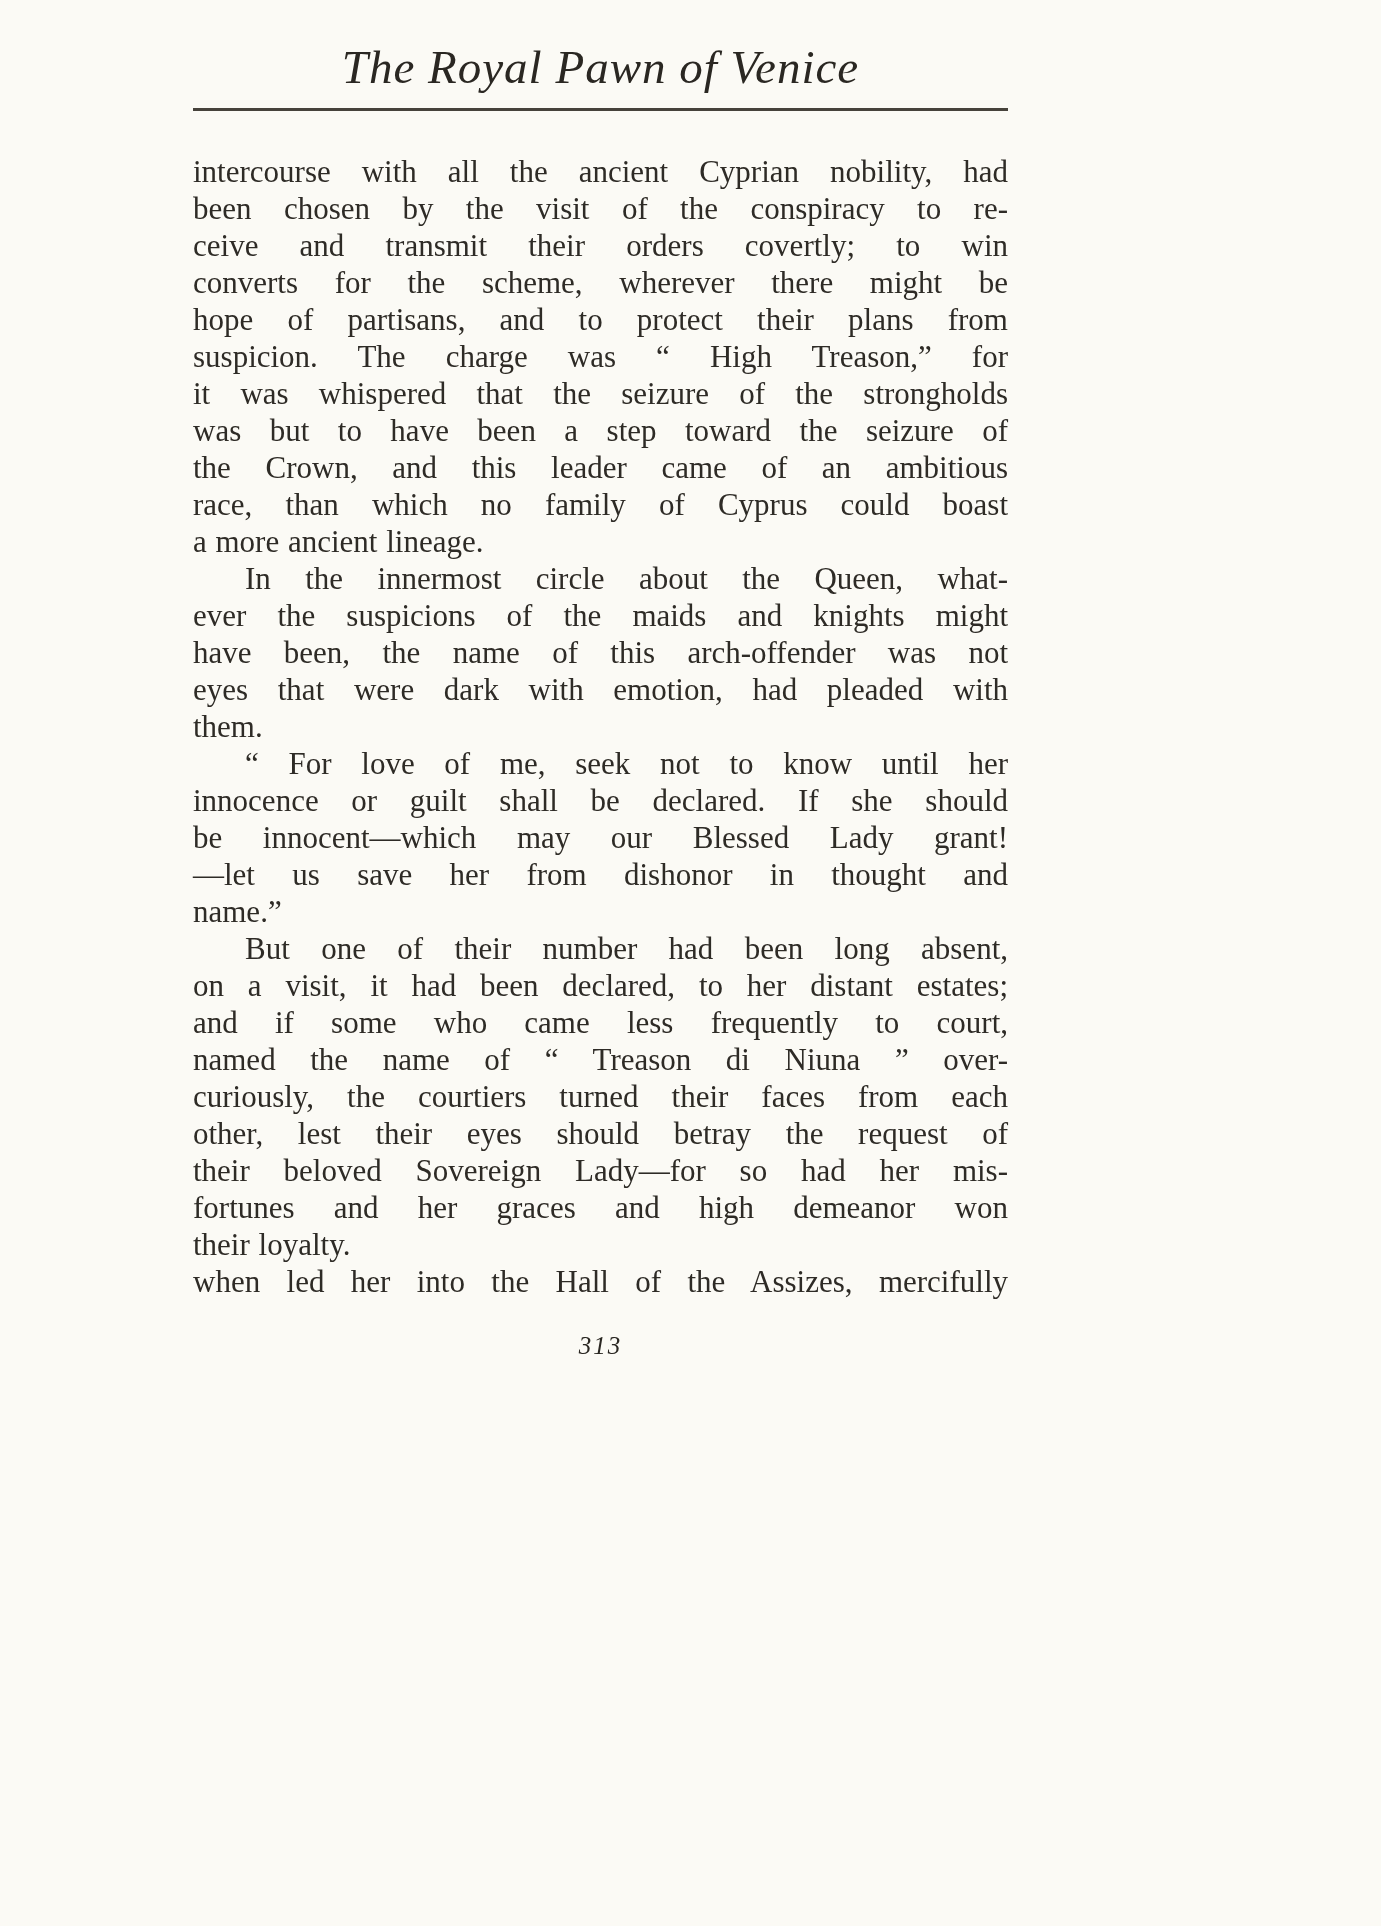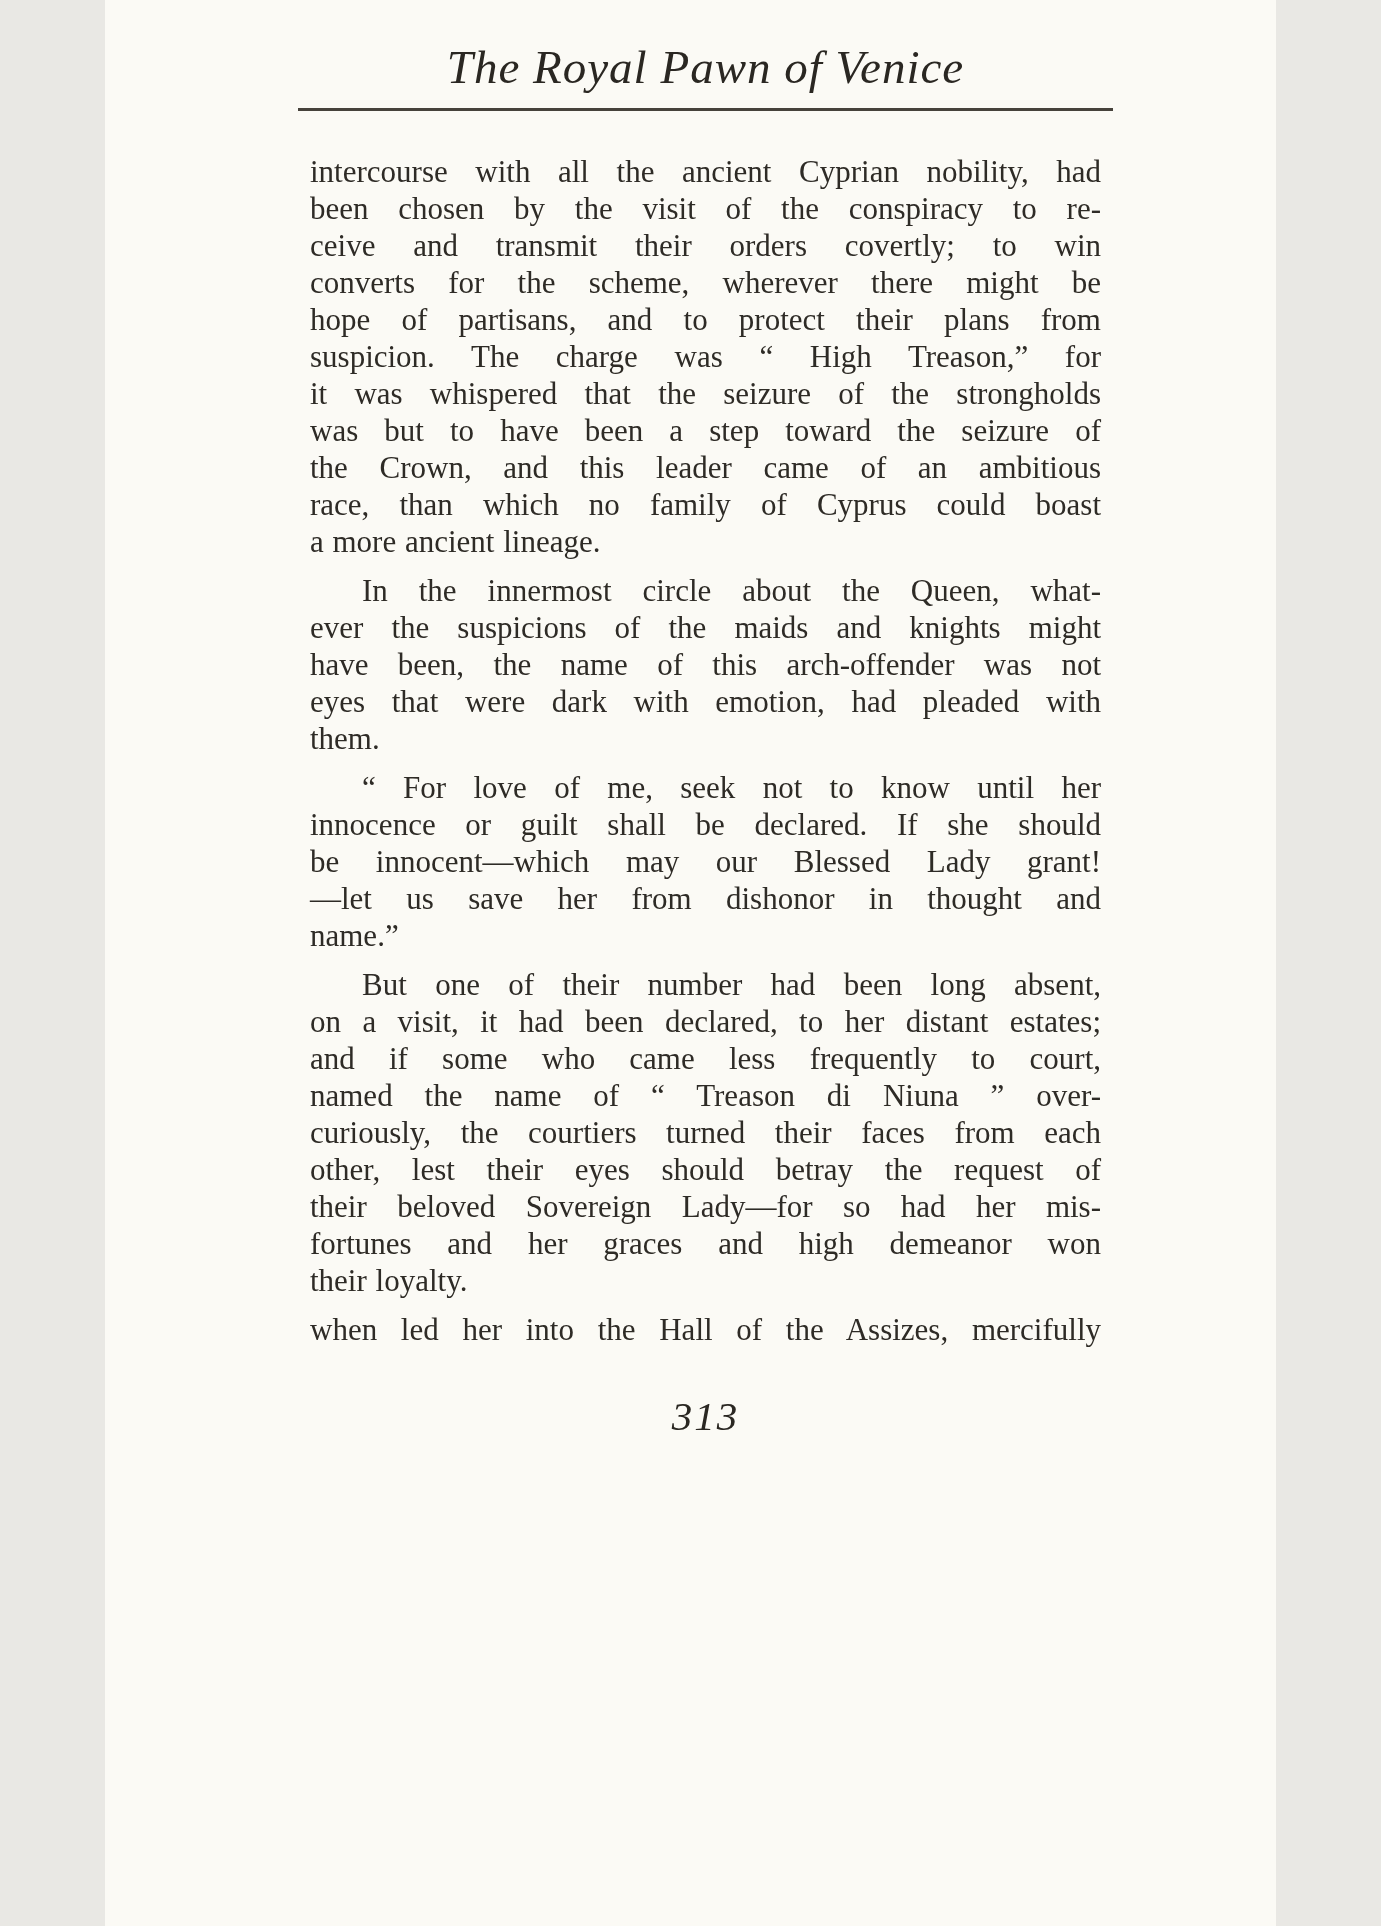--- a/index.html
+++ b/index.html
@@ -2,21 +2,21 @@
 <html><head>
 <meta charset="utf-8">
 <style>
   html, body {
     margin: 0;
     padding: 0;
     background: #e9e8e4;
   }
   .page {
     position: relative;
-    width: 1171px;
+    width: 1381px;
     height: 1926px;
     margin: 0 auto;
     background: #fbfaf5;
     font-family: "Liberation Serif", "DejaVu Serif", serif;
     color: #2e2b26;
     overflow: hidden;
   }
   .content {
     position: absolute;
     left: 193px;
@@ -31,43 +31,43 @@
     margin: 0 0 14px 0;
     letter-spacing: 1px;
     color: #2a2722;
   }
   .rule {
     height: 3px;
     background: #46423b;
     margin-bottom: 42px;
   }
   .paragraph {
-    margin: 12px;
+    margin: 0;
     font-family: Liberation Serif, serif;
   }
   .line {
     font-size: 31px;
     line-height: 37px;
     text-align: justify;
     text-align-last: justify;
     word-spacing: 1px;
   }
   .line.last {
     text-align: right;
     text-align-last: left;
   }
   .line.indent {
     text-indent: 52px;
   }
   .page-number {
     text-align: center;
     font-style: italic;
-    font-size: 41px;
+    font-size: 25px;
     letter-spacing: 2px;
-    margin-top: 44px;
+    margin-top: 32px;
     color: #2a2722;
   }
 </style>
 </head>
 <body>
 
 <div class="page">
   <div class="content">
     <h1 class="title">The Royal Pawn of Venice</h1>
     <div class="rule"></div>

